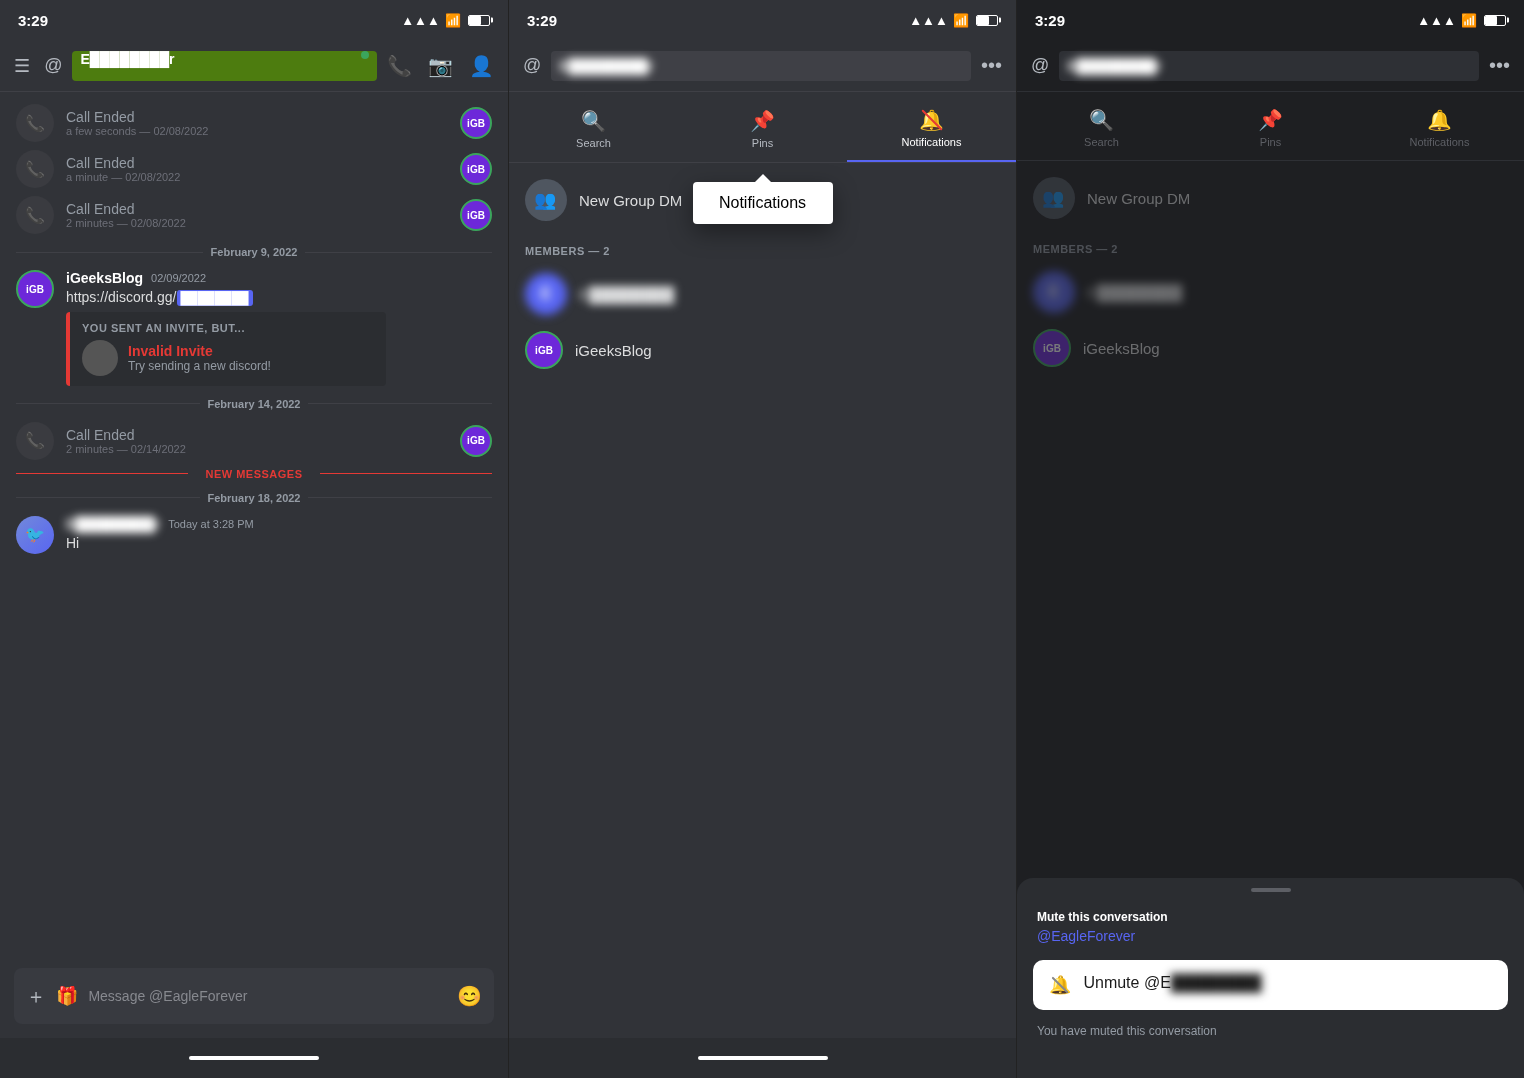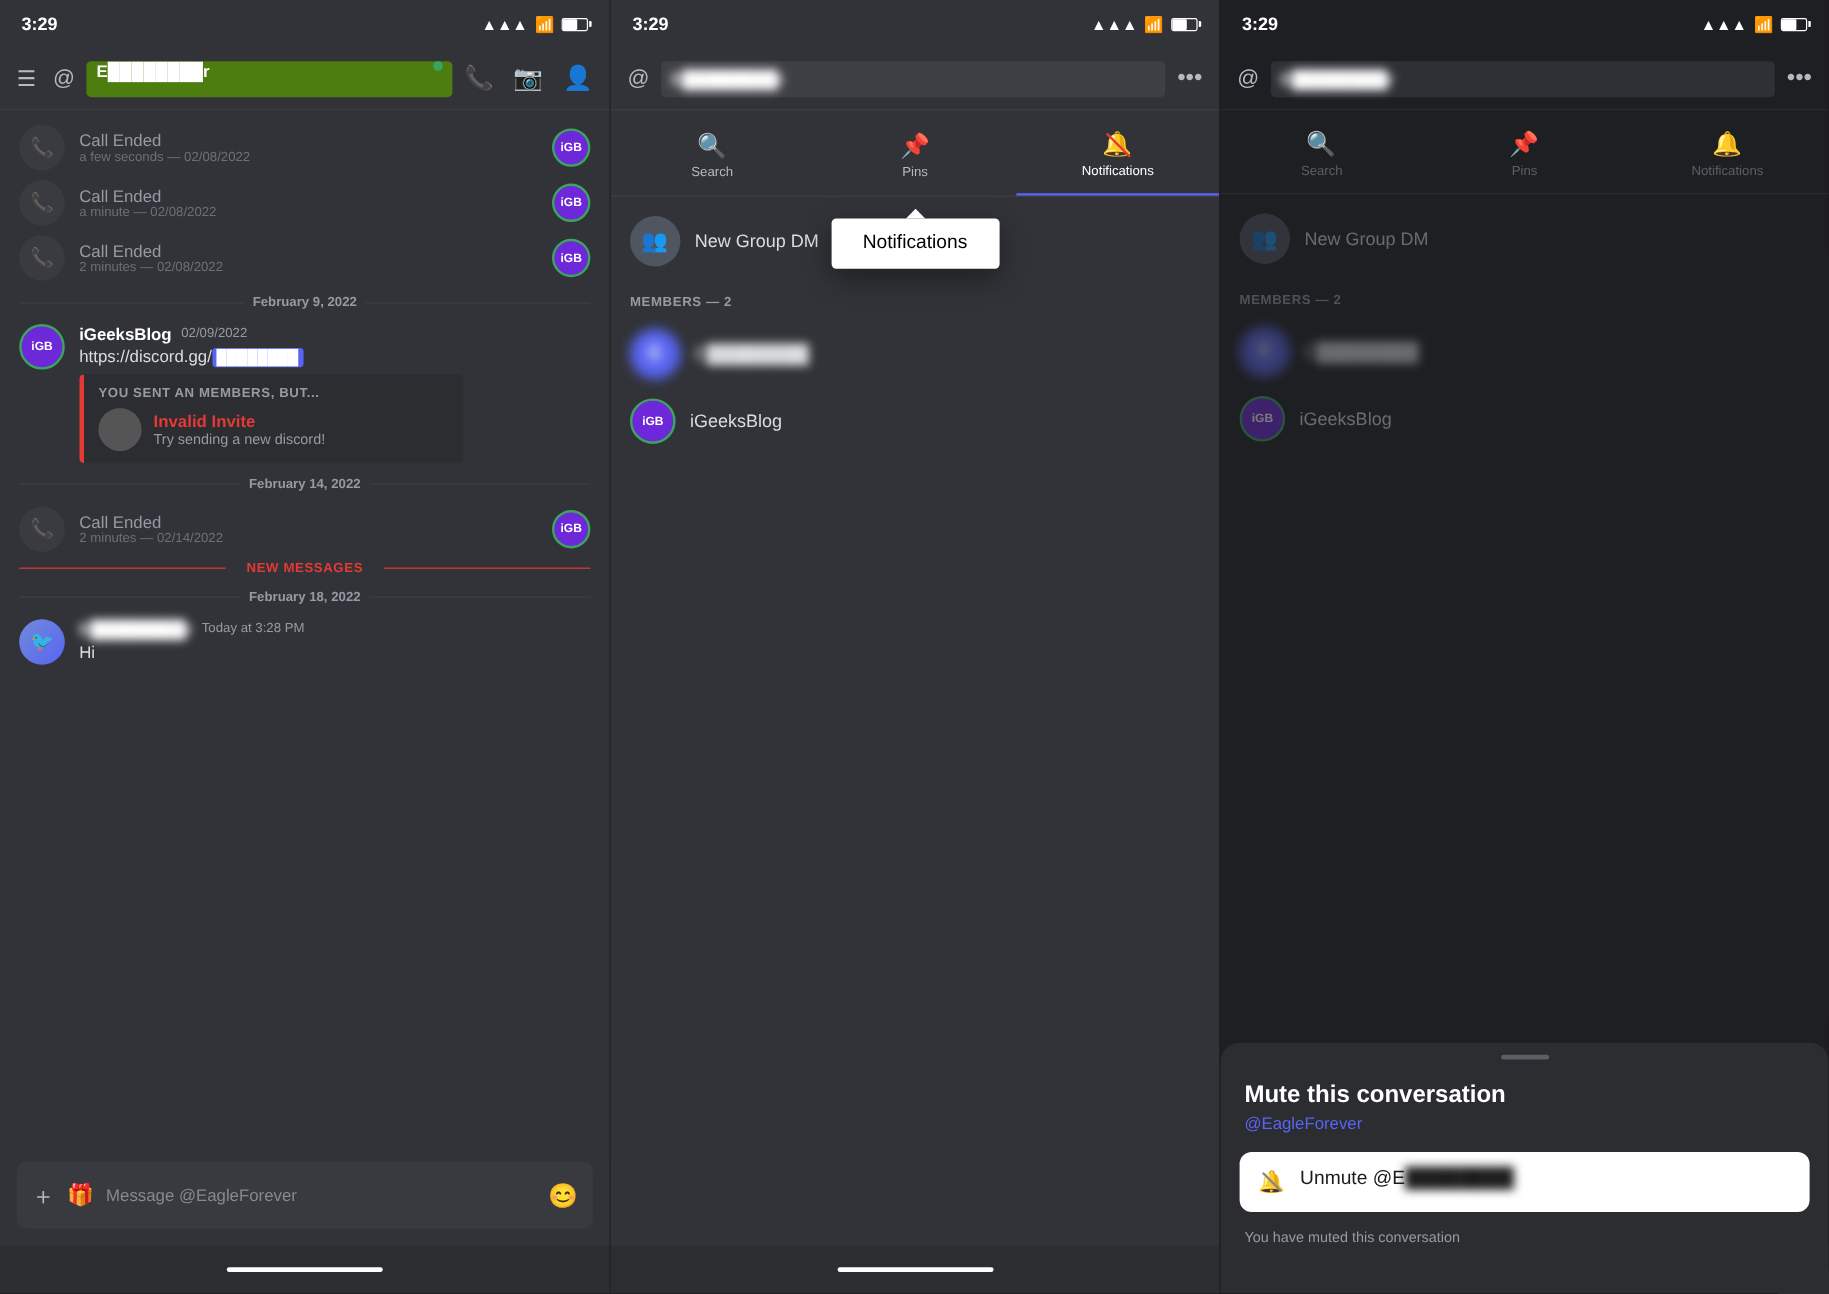--- a/index.html
+++ b/index.html
@@ -456,21 +456,21 @@
       padding: 0 0 40px;
     }
     .mute-handle {
       width: 40px;
       height: 4px;
       background: #5d5f65;
       border-radius: 2px;
       margin: 10px auto;
     }
     .mute-title {
-      font-size: 20px;
+      font-size: 12px;
       font-weight: 700;
       color: #fff;
       padding: 8px 20px 4px;
     }
     .mute-subtitle {
       font-size: 14px;
       color: #5865f2;
       padding: 0 20px 16px;
     }
     .mute-option {
@@ -599,21 +599,21 @@
 
     <div class="msg-row">
       <div class="igb-avatar">iGB</div>
       <div class="msg-content">
         <div class="msg-meta">
           <span class="msg-author">iGeeksBlog</span>
           <span class="msg-timestamp">02/09/2022</span>
         </div>
         <div class="msg-text">https://discord.gg/<span style="background:#5865f2;border-radius:3px;padding:1px 4px;font-size:12px;color:#fff">████████</span></div>
         <div class="invite-embed">
-          <div class="invite-label">YOU SENT AN MEMBERS, BUT...</div>
+          <div class="invite-label">YOU SENT AN INVITE, BUT...</div>
           <div class="invite-inner">
             <div class="invite-server-icon"></div>
             <div class="invite-details">
               <div class="invite-name">Invalid Invite</div>
               <div class="invite-sub">Try sending a new discord!</div>
             </div>
           </div>
         </div>
       </div>
     </div>

